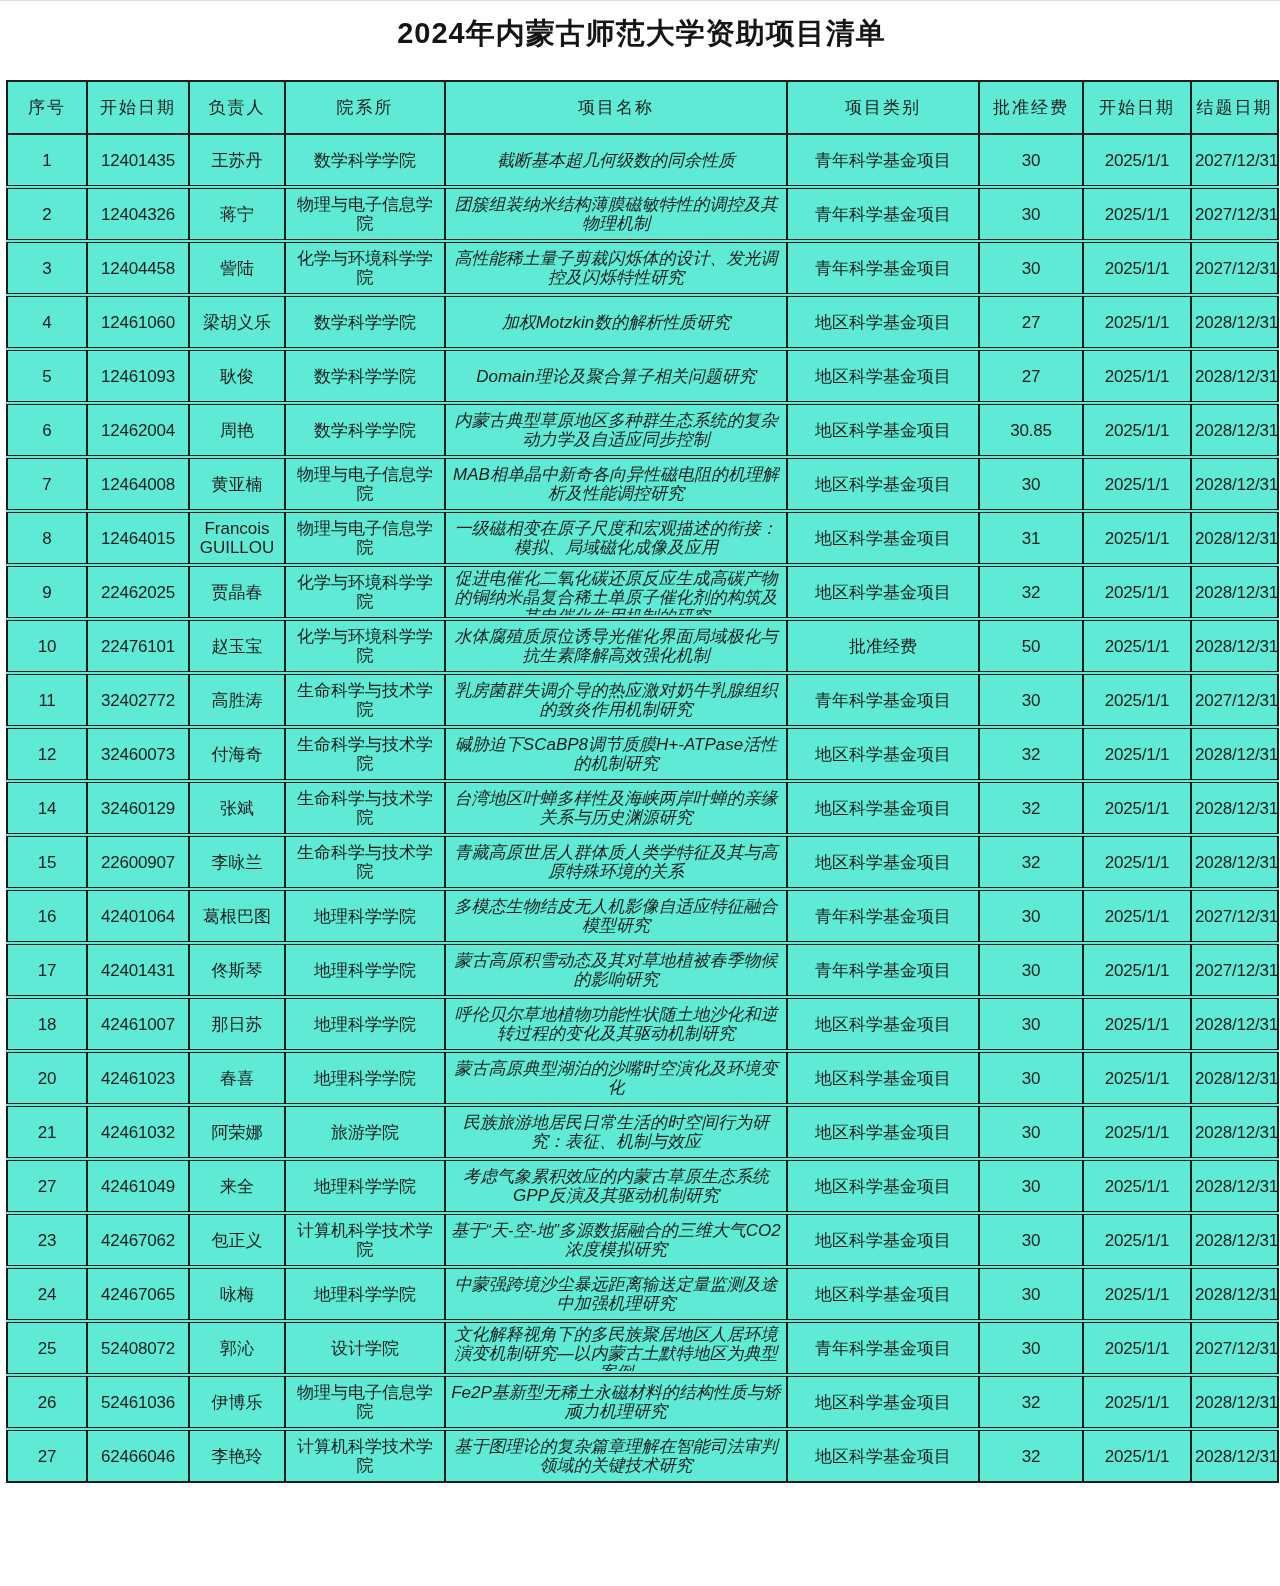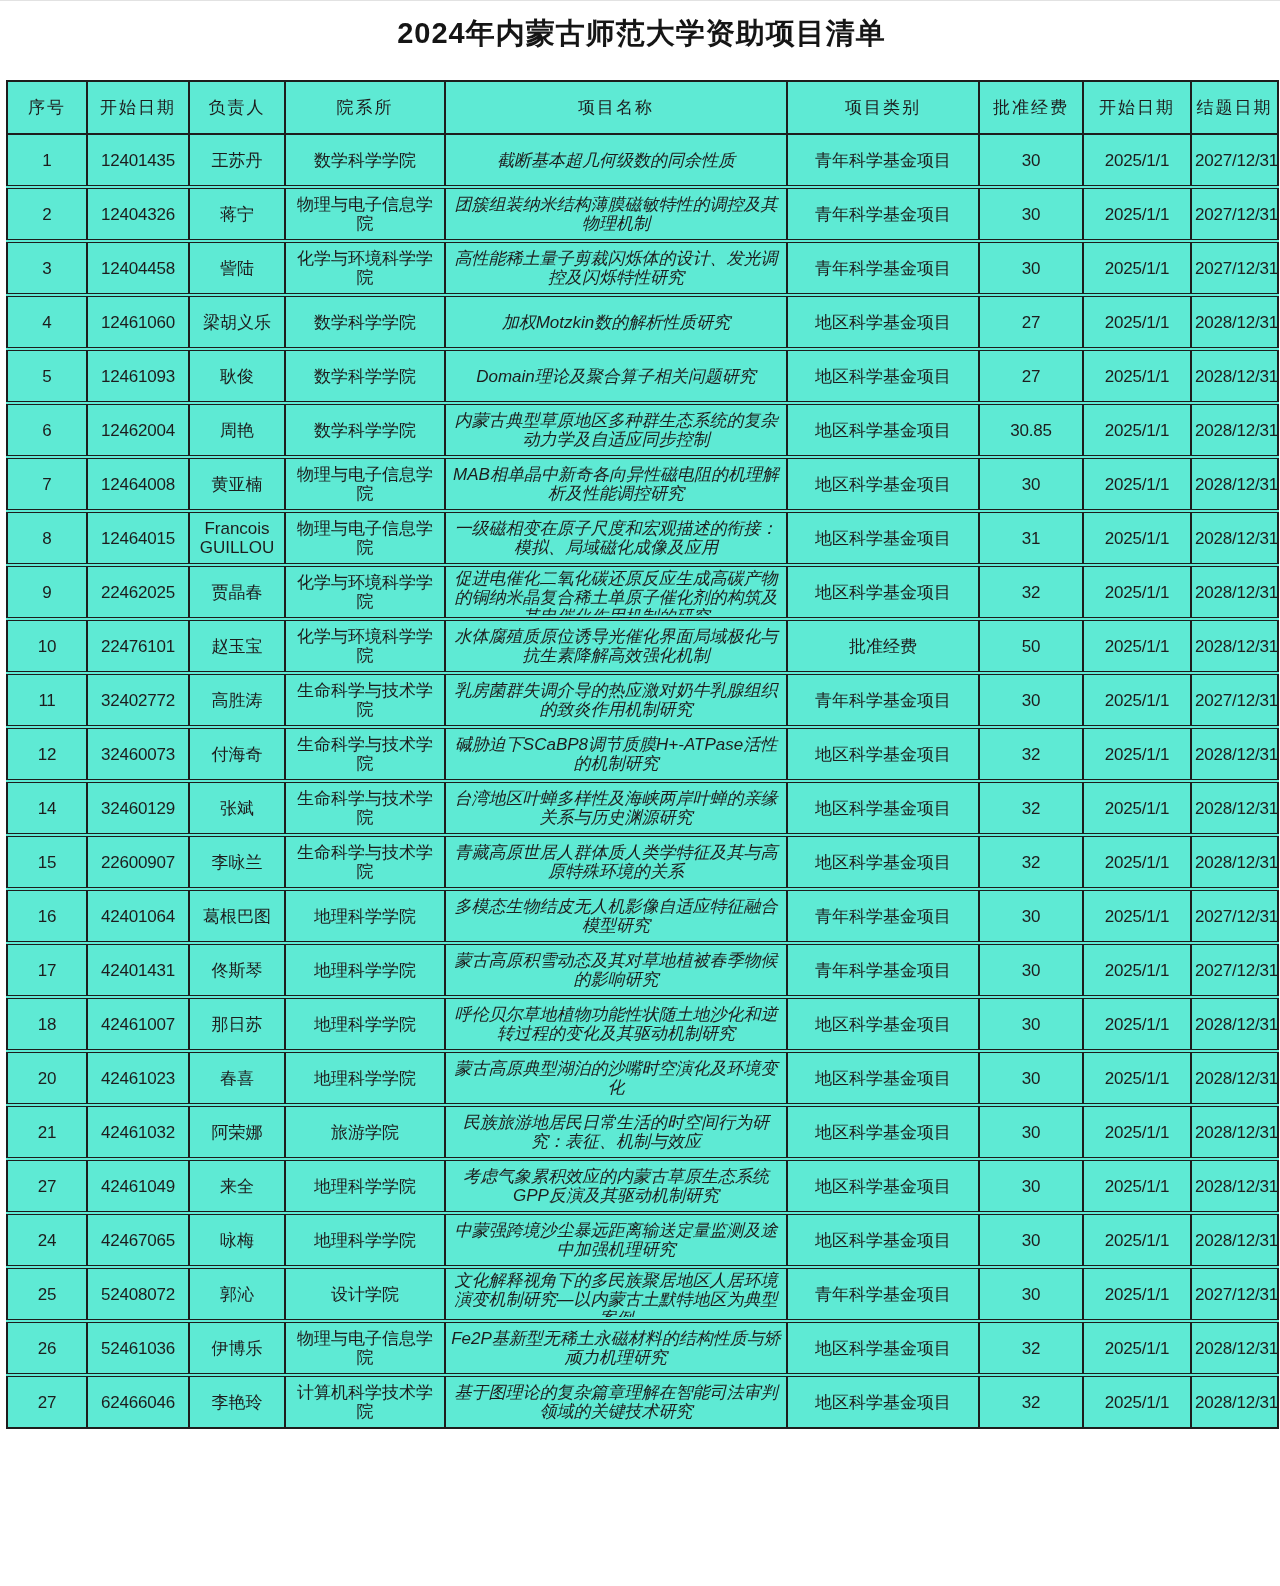--- a/index.html
+++ b/index.html
@@ -354,20 +354,33 @@
     <td>地理科学学院</td>
     <td>
             <div class="clip">考虑气象累积效应的内蒙古草原生态系统GPP反演及其驱动机制研究</div>
           </td>
     <td>地区科学基金项目</td>
     <td class="num">30</td>
     <td class="num">2025/1/1</td>
     <td class="num">2028/12/31</td>
   </tr>
         <tr>
+    <td class="num">23</td>
+    <td class="num">42467062</td>
+    <td>包正义</td>
+    <td>计算机科学技术学院</td>
+    <td>
+            <div class="clip">基于“天-空-地”多源数据融合的三维大气CO2浓度模拟研究</div>
+          </td>
+    <td>地区科学基金项目</td>
+    <td class="num">30</td>
+    <td class="num">2025/1/1</td>
+    <td class="num">2028/12/31</td>
+  </tr>
+        <tr>
     <td class="num">24</td>
     <td class="num">42467065</td>
     <td>咏梅</td>
     <td>地理科学学院</td>
     <td>
             <div class="clip">中蒙强跨境沙尘暴远距离输送定量监测及途中加强机理研究</div>
           </td>
     <td>地区科学基金项目</td>
     <td class="num">30</td>
     <td class="num">2025/1/1</td>

